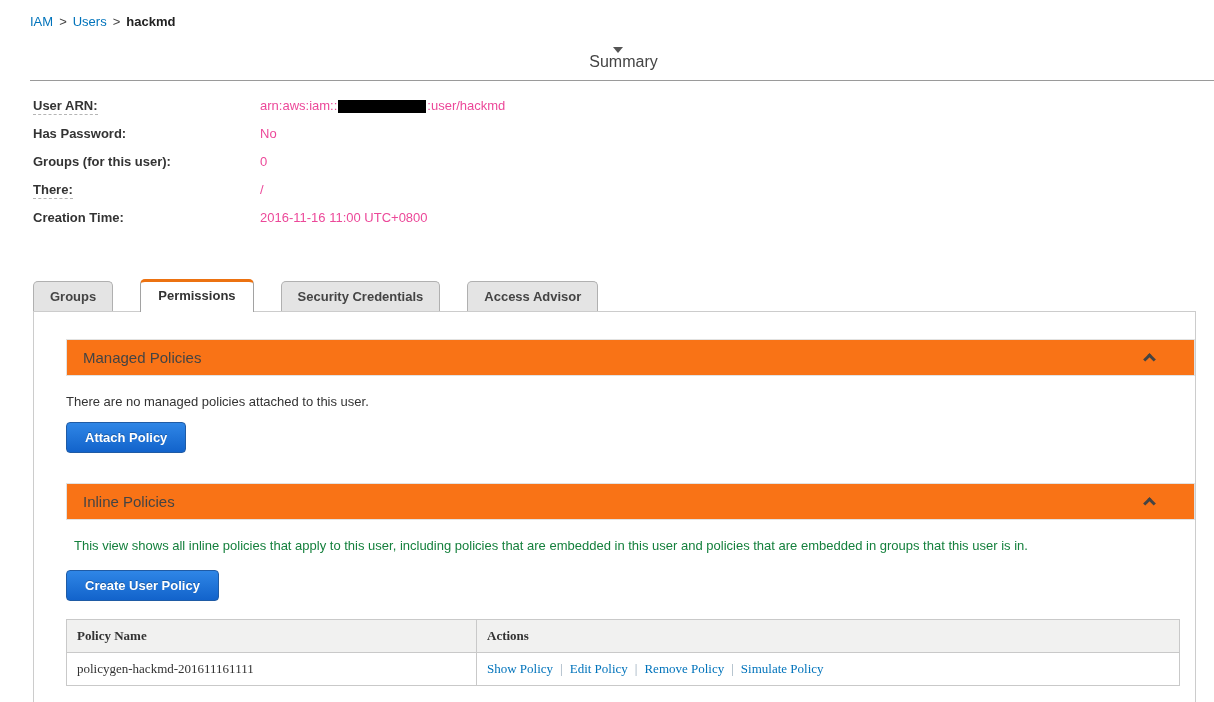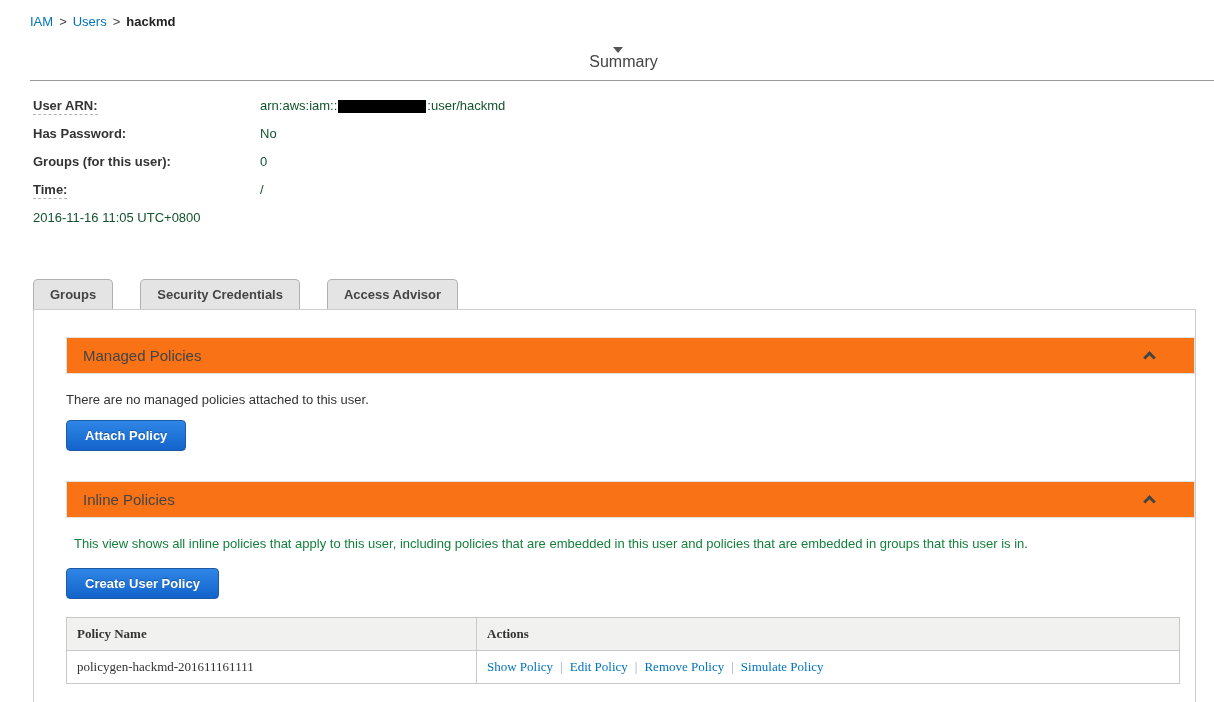--- a/index.html
+++ b/index.html
@@ -31,21 +31,21 @@
     cursor: pointer;
   }
   .summary-title { font-size: 16px; color: #444; }
   .summary-hr { border: none; border-top: 1px solid #9a9a9a; margin: 9px 0 0 30px; }
 
   
   .summary-fields { margin: 15px 0 0 33px; }
   .field-row { display: flex; margin-bottom: 9px; line-height: 19px; }
   .field-label { width: 227px; font-weight: bold; color: #333; }
   .field-label .dashed { border-bottom: 1px dashed #b5b5b5; padding-bottom: 1px; }
-  .field-value { color: #14532d; }
+  .field-value { color: #ec4899; }
   .redacted {
     display: inline-block; width: 88px; height: 13px;
     background: #000; vertical-align: text-bottom; margin: 0 1px;
   }
 
   
   .tabs { display: flex; align-items: flex-end; margin: 52px 0 0 33px; position: relative; z-index: 2; gap: 20px; }
   .tab {
     background: #e4e4e4;
     border: 1px solid #b0b0b0; border-bottom: none;
@@ -148,30 +148,32 @@
   </div>
   <div class="field-row">
     <div class="field-label">Has Password:</div>
     <div class="field-value">No</div>
   </div>
   <div class="field-row">
     <div class="field-label">Groups (for this user):</div>
     <div class="field-value">0</div>
   </div>
   <div class="field-row">
-    <div class="field-label"><span class="dashed">Time:</span></div>
+    <div class="field-label"><span class="dashed">There:</span></div>
     <div class="field-value">/</div>
   </div>
   <div class="field-row">
-    <div class="field-value">2016-11-16 11:05 UTC+0800</div>
+    <div class="field-label">Creation Time:</div>
+    <div class="field-value">2016-11-16 11:00 UTC+0800</div>
   </div>
 </div>
 
 <div class="tabs">
   <div class="tab">Groups</div>
+  <div class="tab active">Permissions</div>
   <div class="tab">Security Credentials</div>
   <div class="tab">Access Advisor</div>
 </div>
 
 <div class="panel">
 
   <div class="section">
     <div class="section-header">
       <span>Managed Policies</span>
       <span class="chevron-up"></span>

